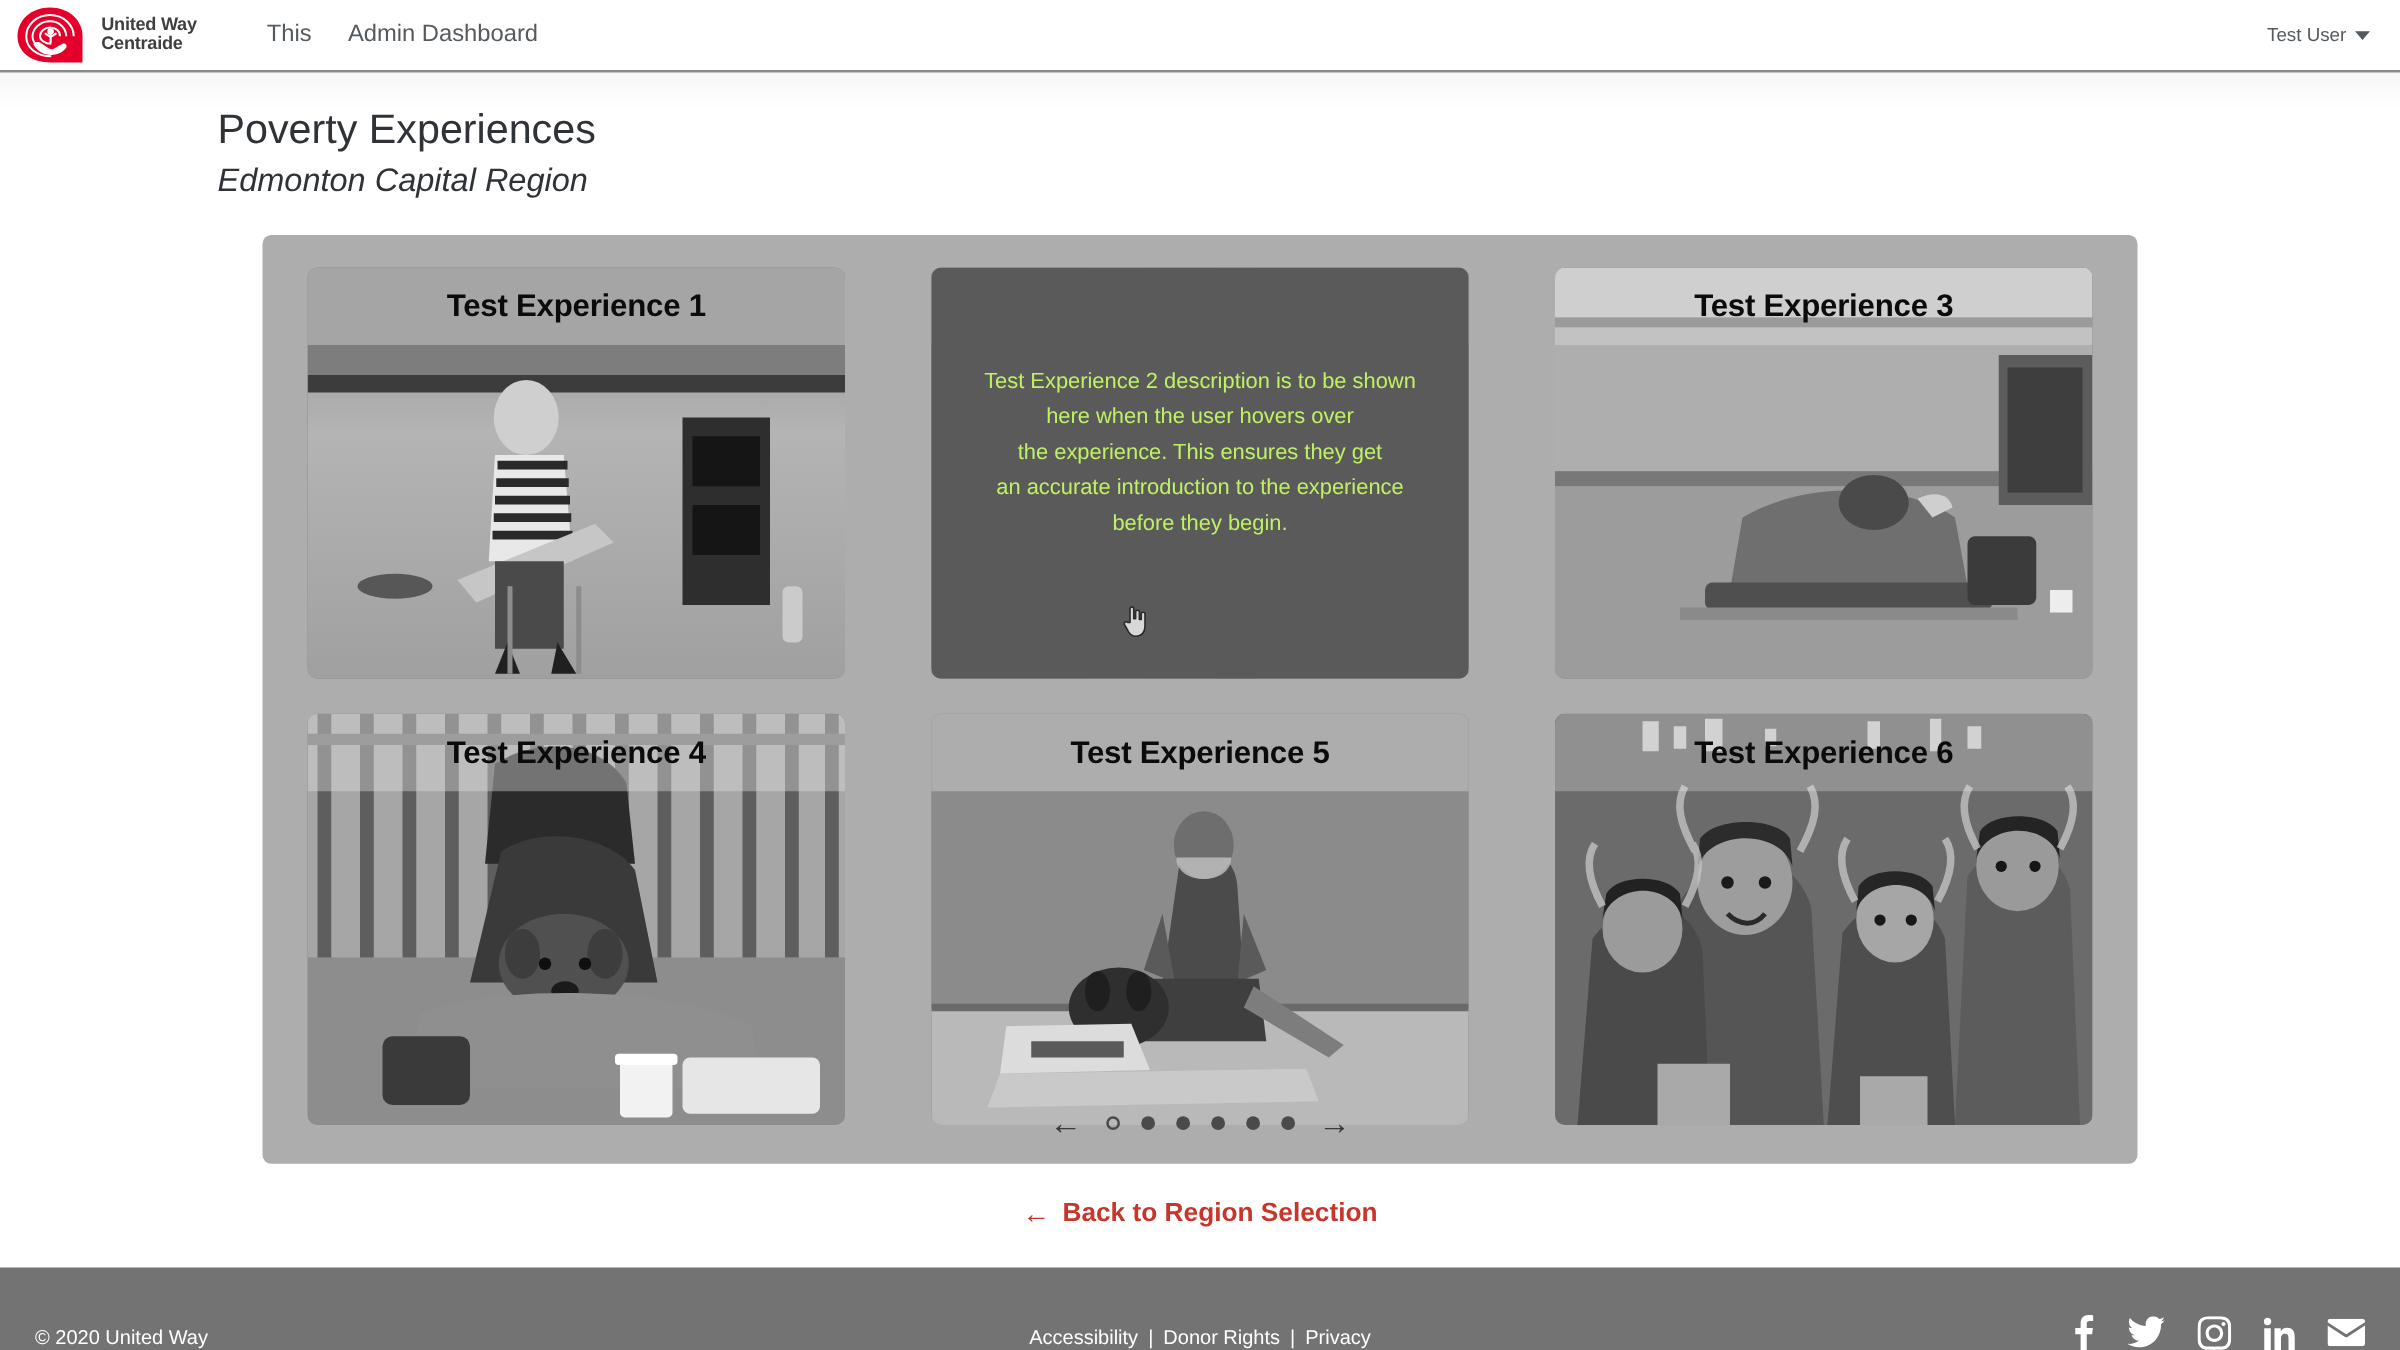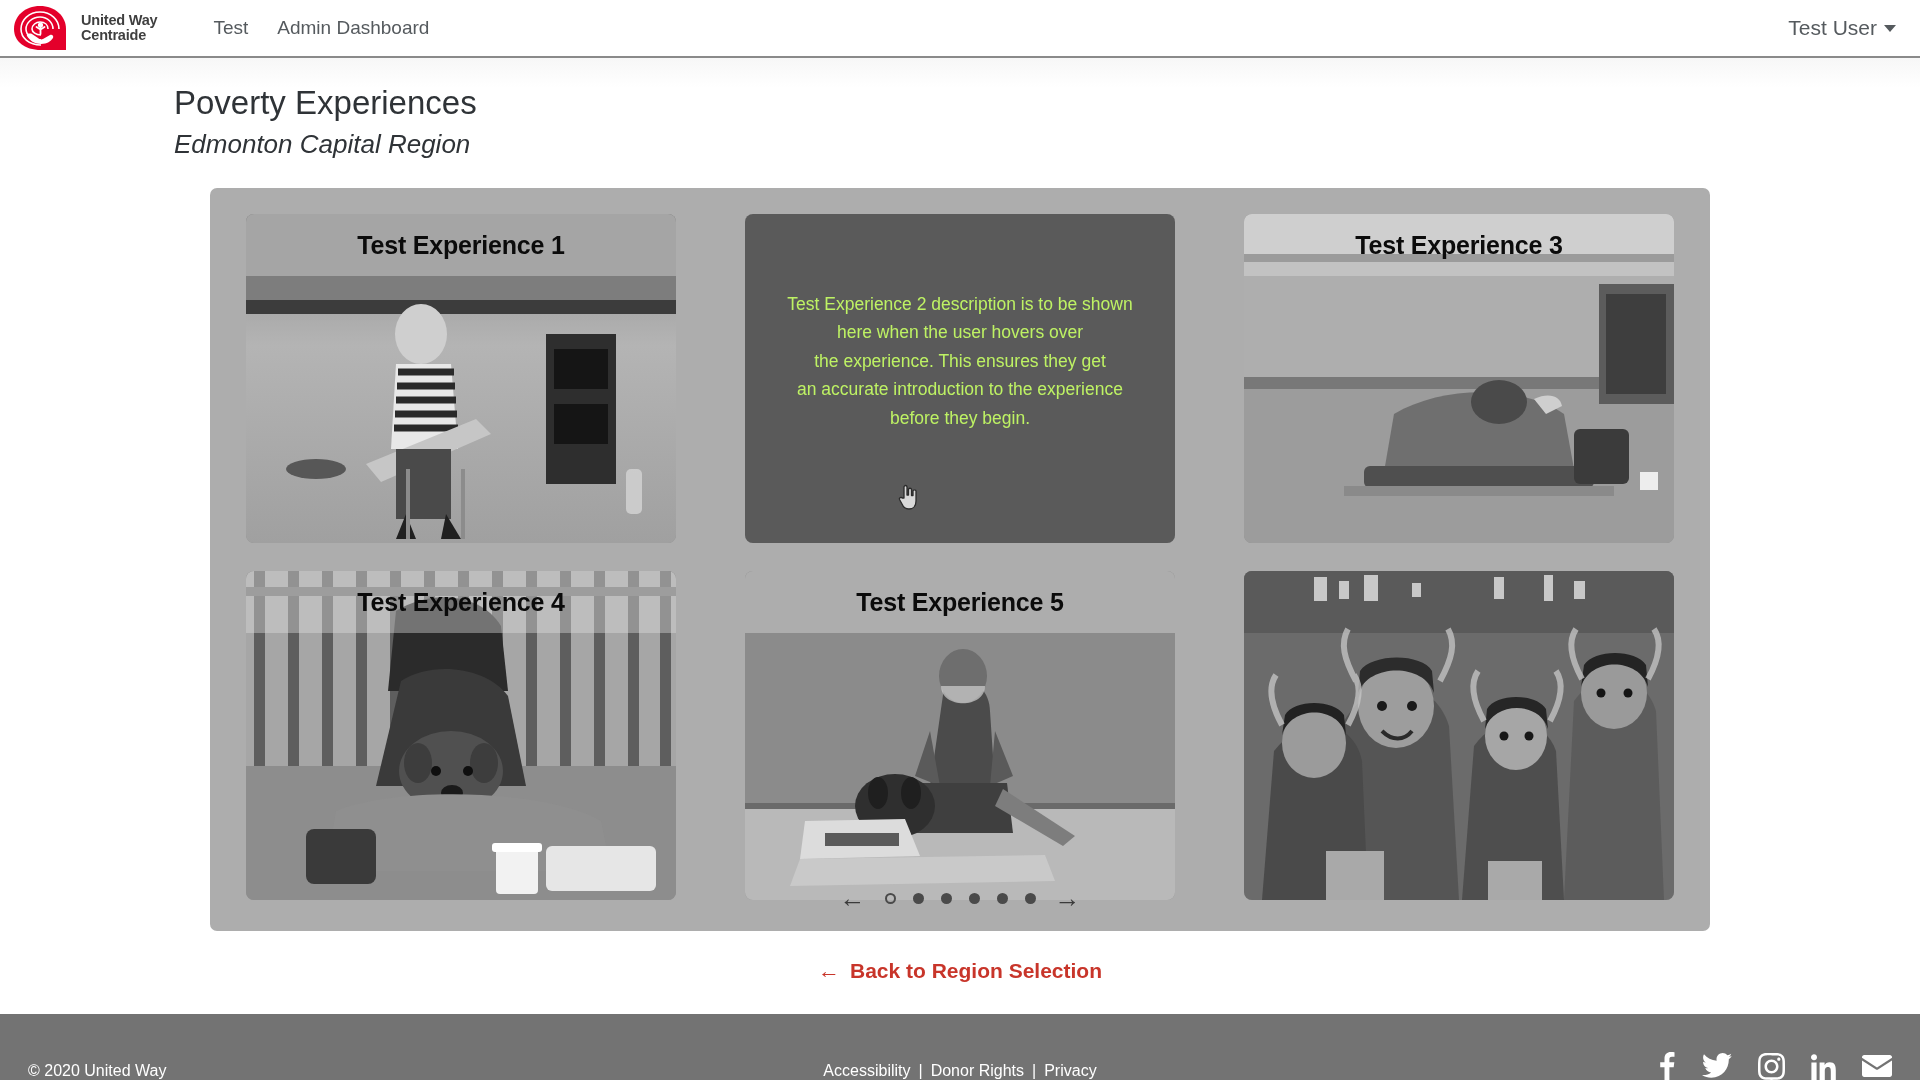--- a/index.html
+++ b/index.html
@@ -26,21 +26,21 @@
   .brand-text div {
     font-size: 14.5px; font-weight: bold; color: #3f3f3f; letter-spacing: -0.2px;
   }
   .nav-links { display: flex; align-items: center; gap: 29px; }
   .nav-link {
     font-size: 19px; color: #555a5e; text-decoration: none; cursor: pointer;
     font-weight: 400;
   }
   .nav-right { margin-left: auto; display: flex; align-items: center; }
   .user-menu {
-    font-size: 21px; color: #555a5e; cursor: pointer;
+    font-size: 15px; color: #555a5e; cursor: pointer;
     display: flex; align-items: center; gap: 7px;
   }
   .caret {
     width: 0; height: 0;
     border-left: 6px solid transparent; border-right: 6px solid transparent;
     border-top: 7px solid #555a5e;
   }
 
   
   .content {
@@ -169,21 +169,21 @@
         <circle cx="30.5" cy="22" r="2.6" fill="#ffffff"></circle>
         <path d="M30.5 24.5 L30.5 31 M30.5 26.5 L26.5 24 M30.5 26.5 L34.5 24" stroke="#ffffff" stroke-width="1.8" fill="none" stroke-linecap="round"></path>
         <path d="M17 33 C20 38 25 41 31 41 C37 41 41 38 43 35 C44 33 42 31 40 32 L33 36 C31 37 29 36 28 35 L22 31 C20 30 16 31 17 33 Z" fill="#ffffff"></path>
       </svg>
       <div class="brand-text">
         <div>United Way</div>
         <div>Centraide</div>
       </div>
     </div>
     <div class="nav-links">
-      <a class="nav-link">Test</a>
+      <a class="nav-link">This</a>
       <a class="nav-link">Admin Dashboard</a>
     </div>
     <div class="nav-right">
       <div class="user-menu">
         <span>Test User</span>
         <span class="caret"></span>
       </div>
     </div>
   </div>
 
@@ -390,20 +390,23 @@
                 <path d="M404 108 C416 86 418 70 410 58"></path>
                 <path d="M38 154 C26 132 24 116 32 104"></path>
                 <path d="M104 154 C116 132 118 116 110 104"></path>
               </g>
               <g fill="#a9a9a9">
                 <rect x="82" y="280" width="58" height="49"></rect>
                 <rect x="244" y="290" width="54" height="39"></rect>
               </g>
             </svg>
           </div>
+          <div class="title-band">
+            <div class="card-title">Test Experience 6</div>
+          </div>
 
         </div>
 
       </div>
 
       <div class="carousel-controls">
         <div class="car-arrow">←</div>
         <div class="dots">
           <div class="dot active"></div>
           <div class="dot"></div>

